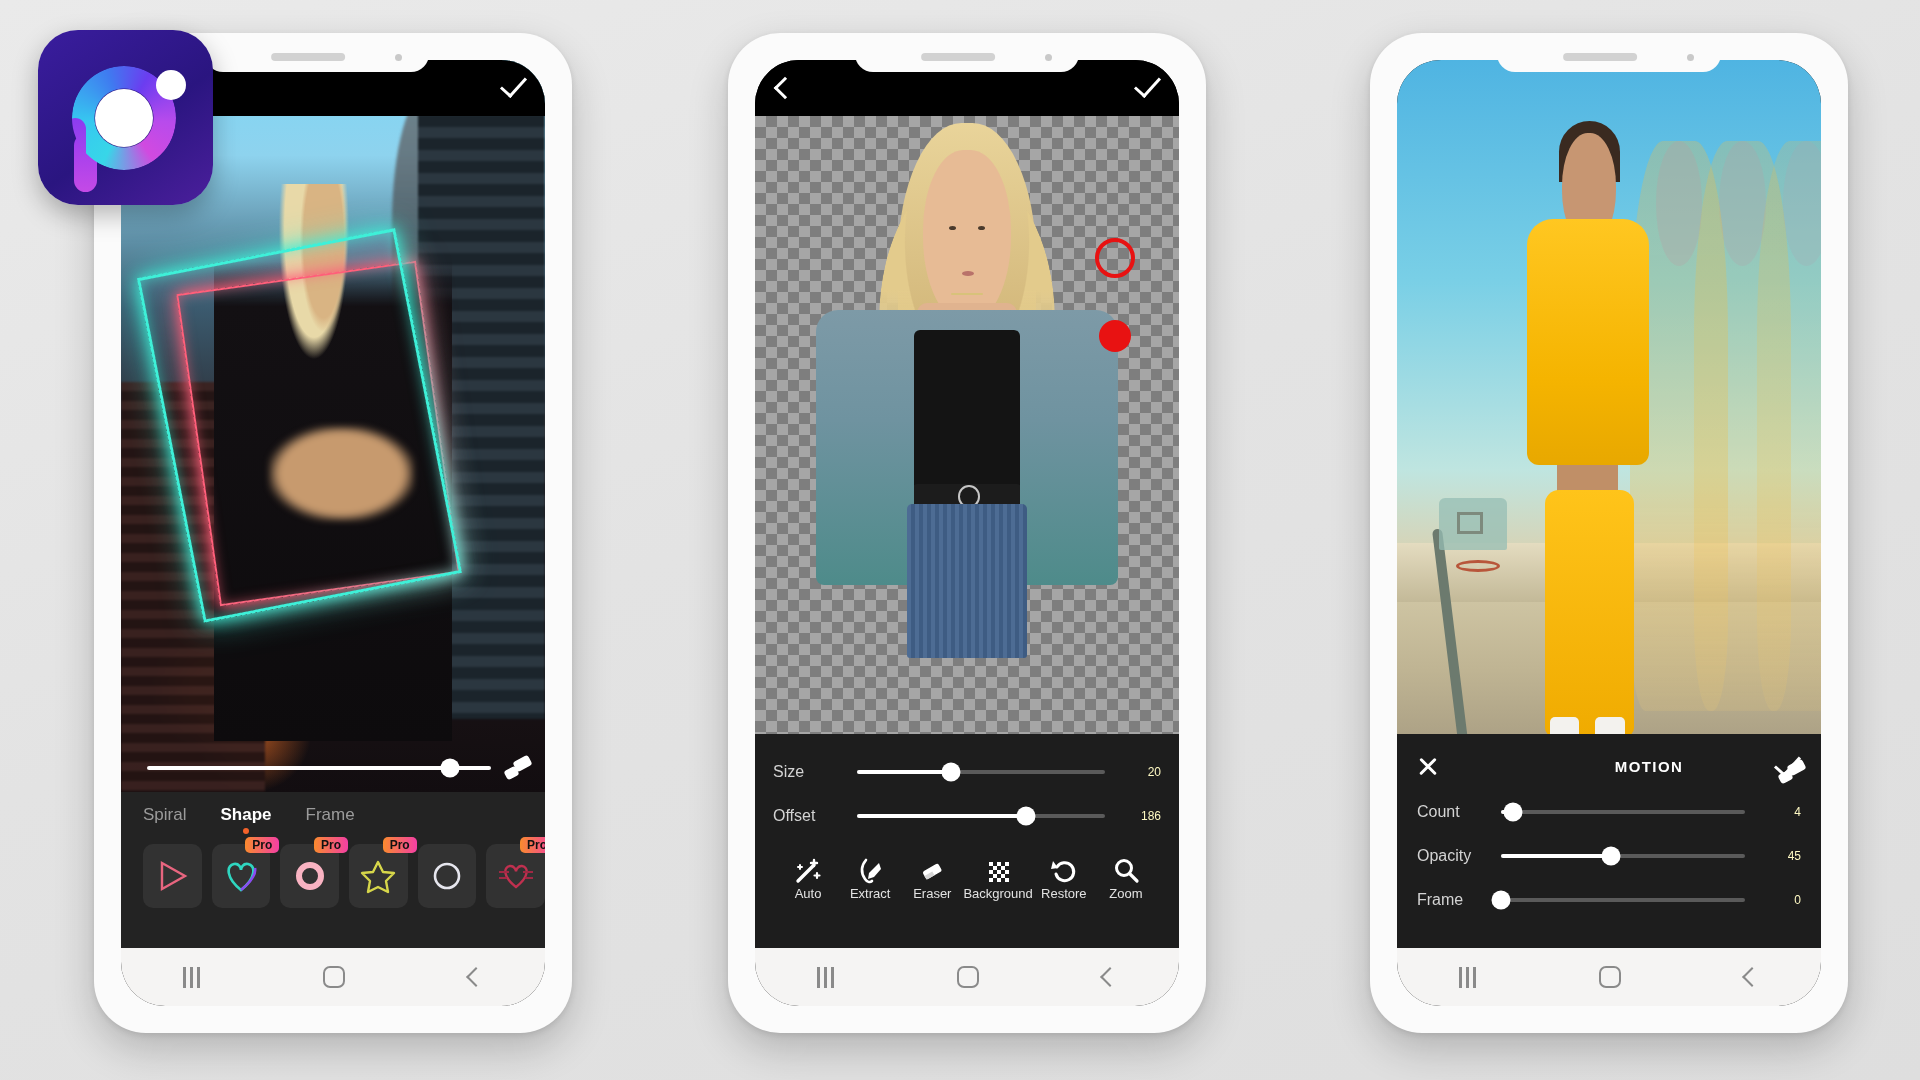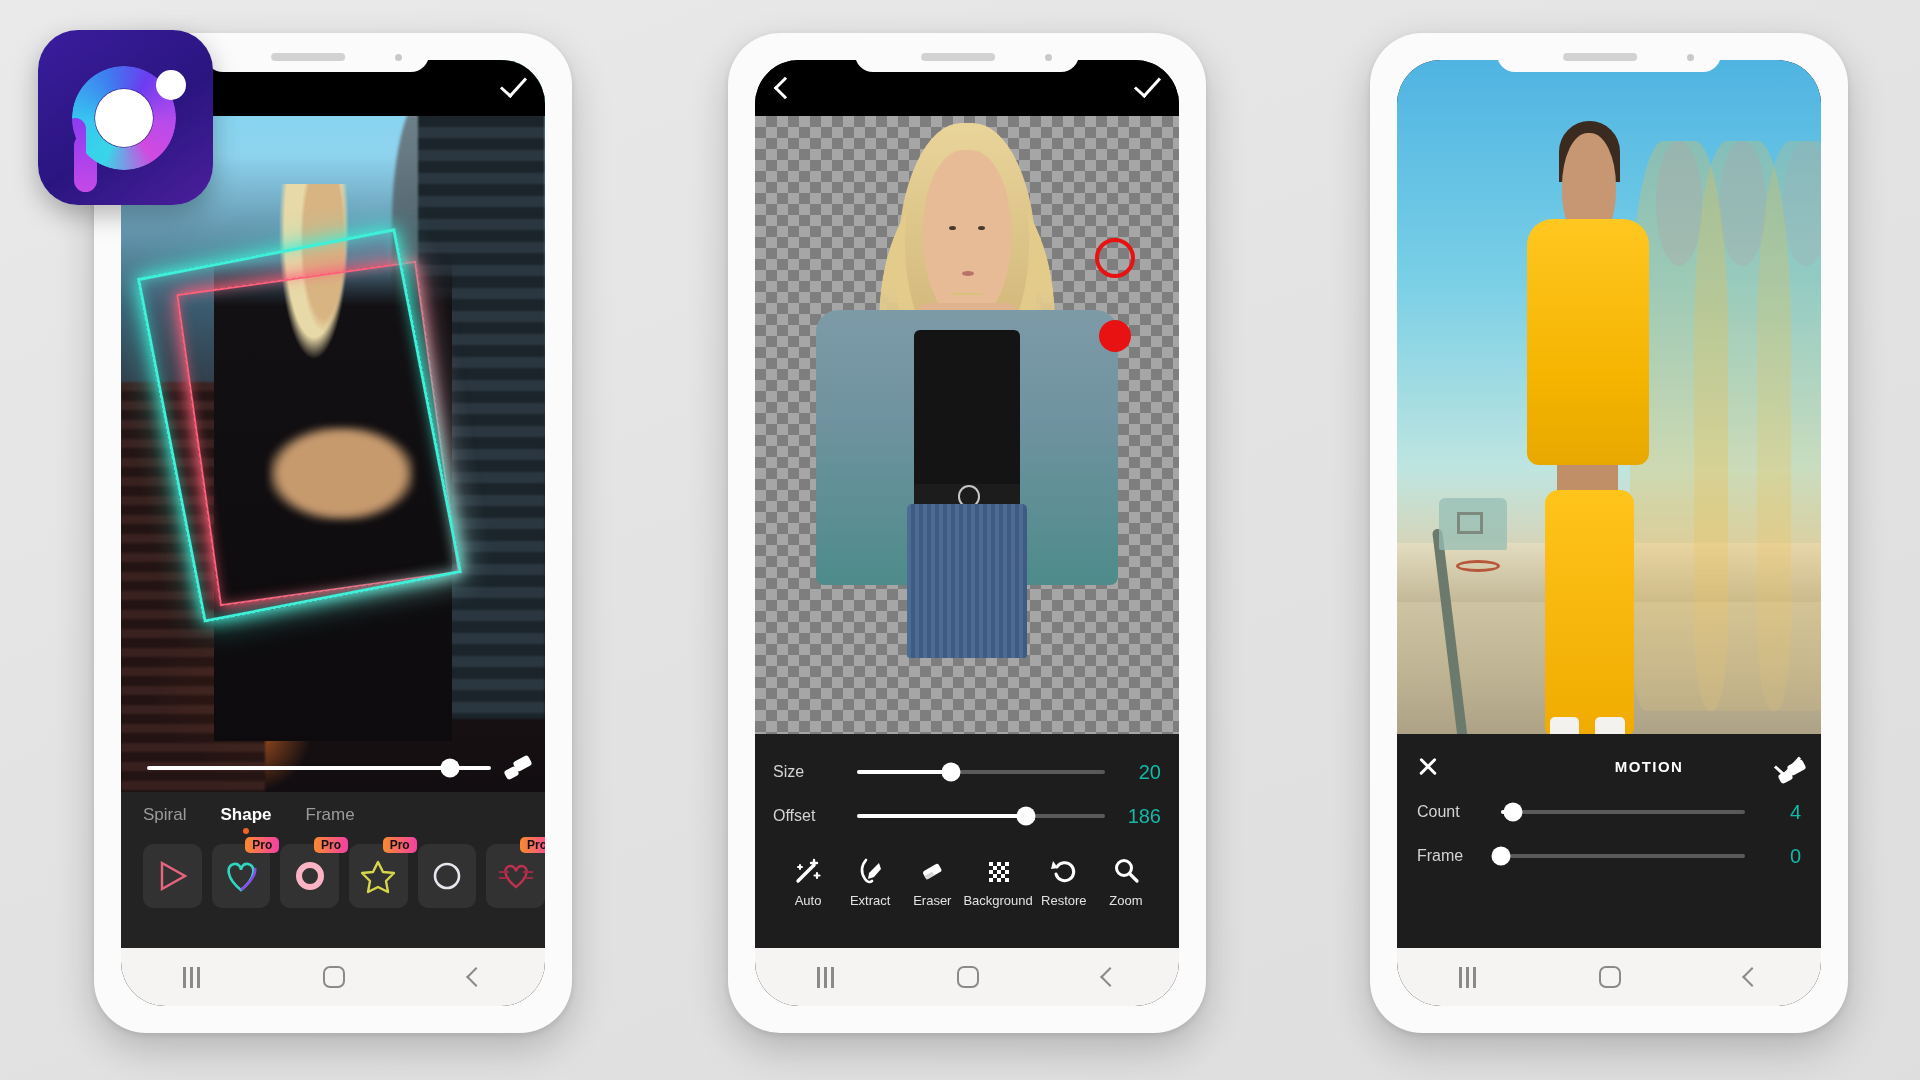--- a/index.html
+++ b/index.html
@@ -237,23 +237,23 @@
   }
   #phone2 .panel{
     position:absolute; left:0; right:0; bottom:58px; height:214px; background:#1d1d1d; z-index:15;
     padding:16px 18px 0;
   }
   .srow{ display:flex; align-items:center; height:44px; }
   .srow .lbl{ width:78px; font-size:16px; color:#d3d3d3; }
   .srow .trk{ position:relative; flex:1; height:4px; background:#5a5a5a; border-radius:2px; margin:0 6px; }
   .srow .fill{ position:absolute; left:0; top:0; height:100%; background:#fff; border-radius:2px; }
   .srow .knb{ position:absolute; top:50%; transform:translate(-50%,-50%); width:19px; height:19px; border-radius:50%; background:#fff; }
-  .srow .val{ width:50px; text-align:right; font-size:20px; color:#14b8a6; }
+  .srow .val{ width:50px; text-align:right; font-size:12px; color:#fef9c3; }
   .tools{ display:flex; justify-content:space-between; padding:18px 4px 0; }
-  .tool{ display:flex; flex-direction:column; align-items:center; gap:7px; width:74px; }
+  .tool{ display:flex; flex-direction:column; align-items:center; width:74px; }
   .tool .tl{ font-size:13px; color:#e2e2e2; }
   .tool svg{ display:block; }
 
   
   #phone3{ left:1370px; top:33px; width:478px; height:1000px; }
   #phone3 .photo{
     position:absolute; top:0; left:0; right:0; bottom:214px;
     background:linear-gradient(180deg,#4fb4e2 0%,#79cfe6 30%,#bfe5e0 56%,#d9d2b2 68%,#cfc49f 100%);
   }
   #phone3 .ground{
@@ -617,20 +617,28 @@
 
         <div class="srow">
           <span class="lbl">Count</span>
           <span class="trk">
             <span class="fill" style="width:5%"></span>
             <span class="knb" style="left:5%"></span>
           </span>
           <span class="val">4</span>
         </div>
 
+        <div class="srow">
+          <span class="lbl">Opacity</span>
+          <span class="trk">
+            <span class="fill" style="width:45%"></span>
+            <span class="knb" style="left:45%"></span>
+          </span>
+          <span class="val">45</span>
+        </div>
 
         <div class="srow">
           <span class="lbl">Frame</span>
           <span class="trk">
             <span class="fill" style="width:0%"></span>
             <span class="knb" style="left:0%"></span>
           </span>
           <span class="val">0</span>
         </div>
       </div>

